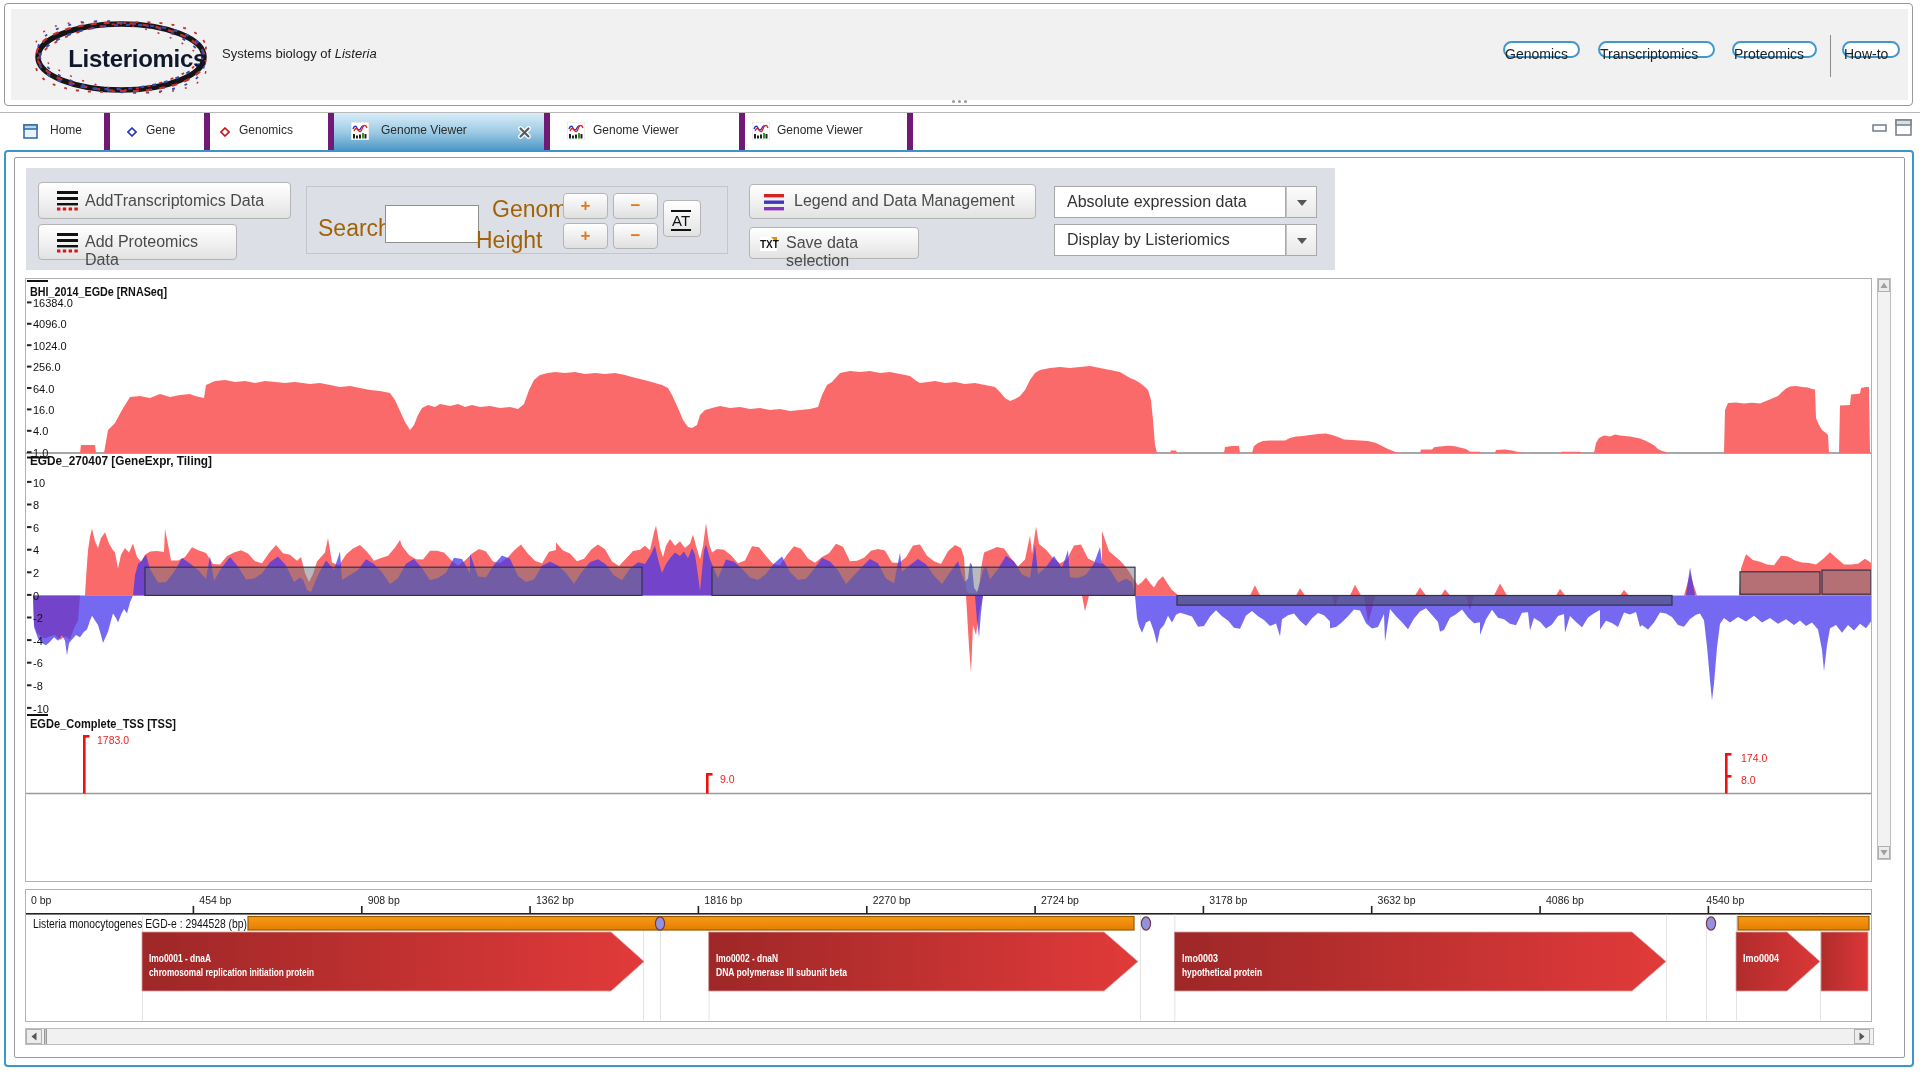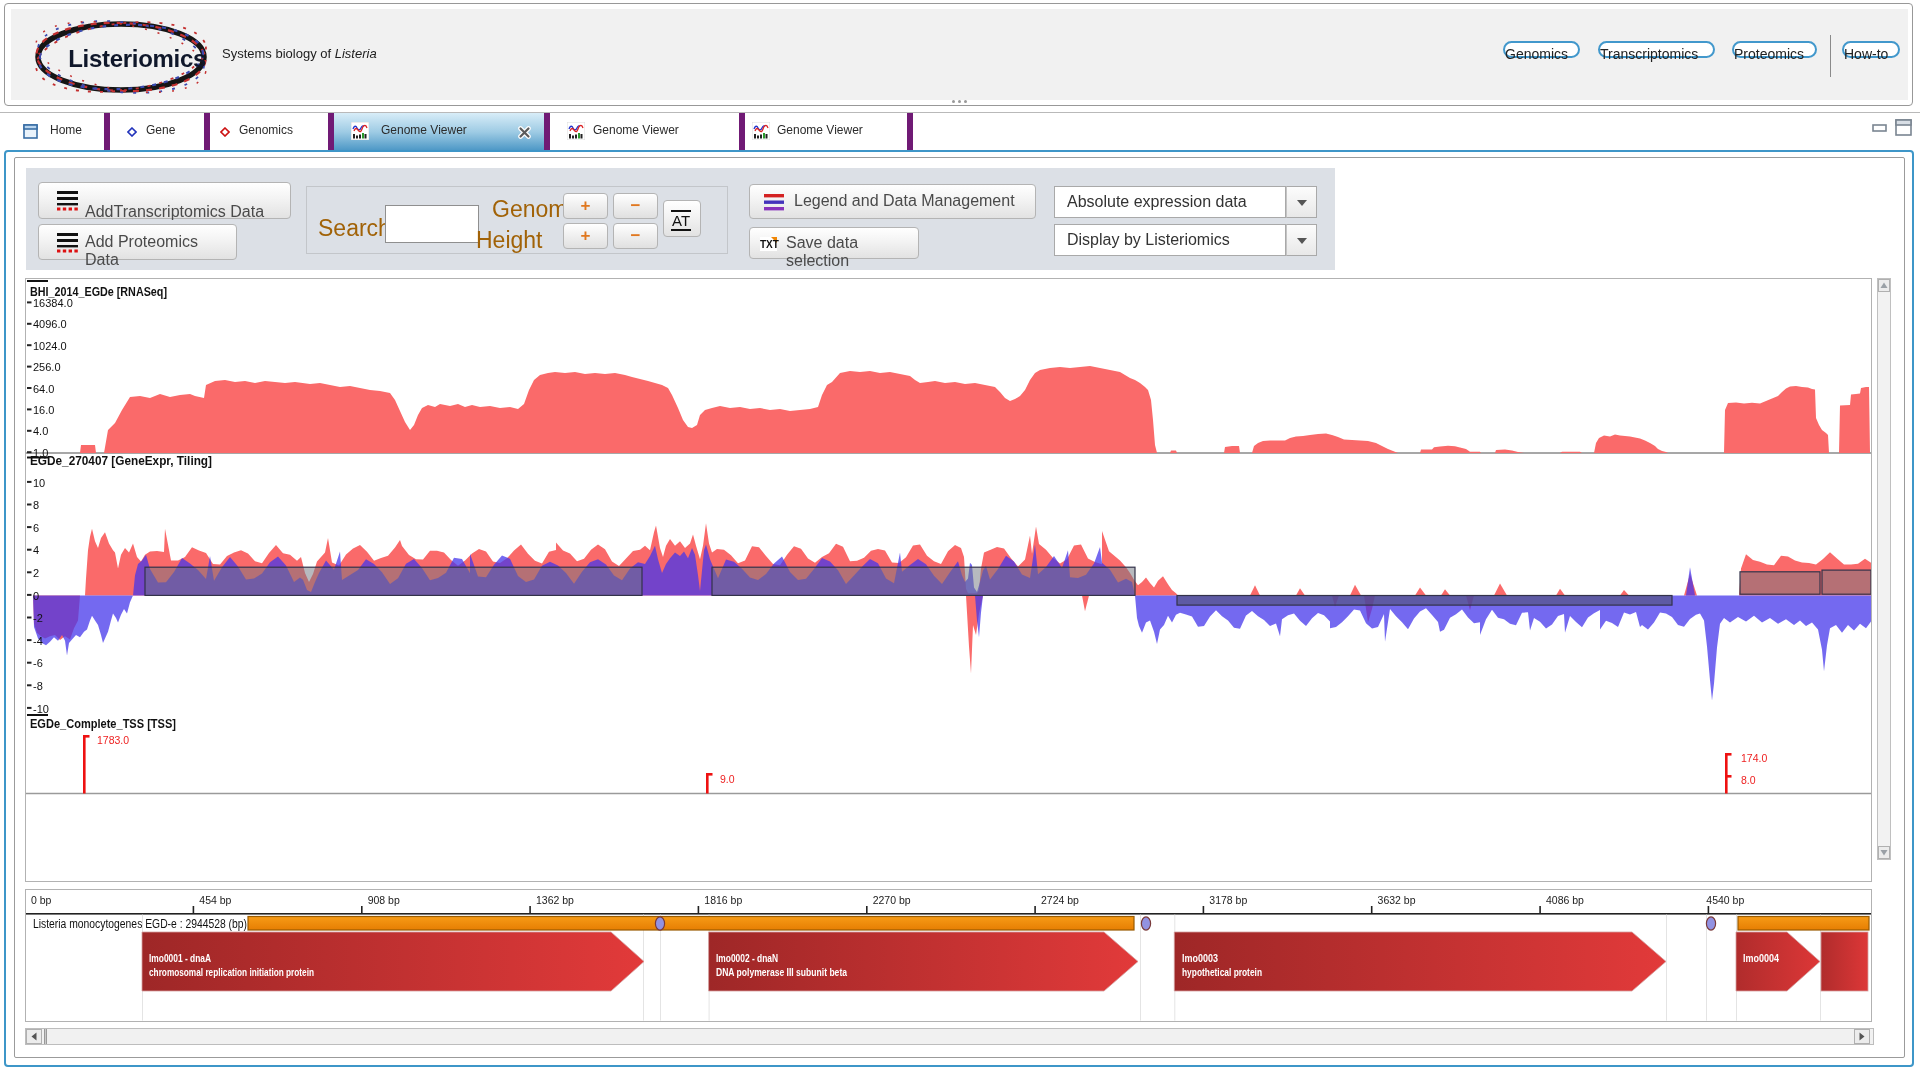--- a/index.html
+++ b/index.html
@@ -139,21 +139,21 @@
       <rect x="0" y="1" width="21" height="3" fill="#111"></rect>
       <rect x="0" y="7" width="21" height="3" fill="#111"></rect>
       <rect x="0" y="13" width="21" height="2.4" fill="#111"></rect>
       <g fill="#dd1111">
         <rect x="0" y="17.5" width="3.4" height="3"></rect>
         <rect x="5.8" y="17.5" width="3.4" height="3"></rect>
         <rect x="11.6" y="17.5" width="3.4" height="3"></rect>
         <rect x="17.4" y="17.5" width="3.4" height="3"></rect>
       </g>
     </svg>
-  <span class="bt" style="left:46px;top:20px">AddTranscriptomics Data</span>
+  <span class="bt" style="left:46px;top:9px">AddTranscriptomics Data</span>
 </div>
 <div class="abs btn" style="left:38px;top:224px;width:199px;height:36px">
   <svg class="abs" style="left:18px;top:7px" width="22" height="21">
       <rect x="0" y="1" width="21" height="3" fill="#111"></rect>
       <rect x="0" y="7" width="21" height="3" fill="#111"></rect>
       <rect x="0" y="13" width="21" height="2.4" fill="#111"></rect>
       <g fill="#dd1111">
         <rect x="0" y="17.5" width="3.4" height="3"></rect>
         <rect x="5.8" y="17.5" width="3.4" height="3"></rect>
         <rect x="11.6" y="17.5" width="3.4" height="3"></rect>

